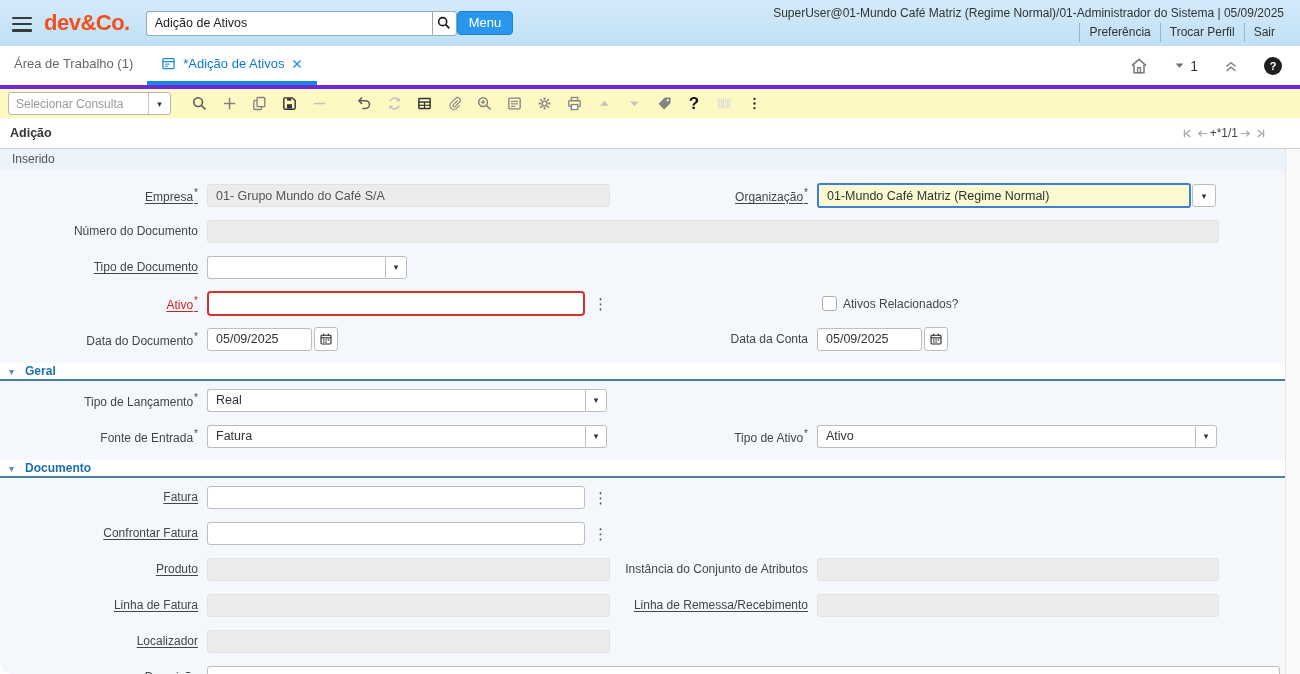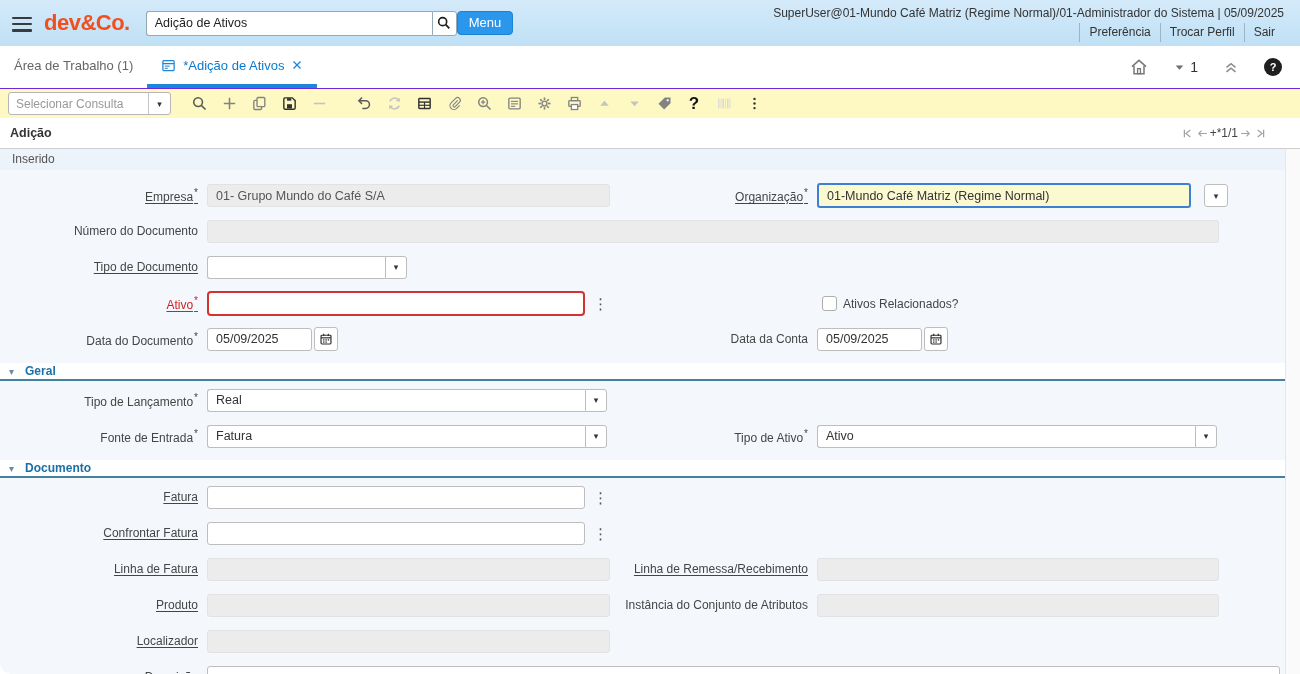--- a/index.html
+++ b/index.html
@@ -25,21 +25,21 @@
   .menu-btn { margin-left:0; background:#2b97ec; color:#fff; border:1px solid #1b82d6;
     border-radius:4px; font-size:13px; padding:3px 11px 4px; cursor:pointer;
     font-family:inherit; }
   .userarea { margin-left:auto; text-align:right; font-size:12px; color:#333;
     line-height:19px; padding-right:4px; }
   .userlinks { display:flex; justify-content:flex-end; align-items:center; }
   .userlinks .ul-item { padding:0 9px; border-left:1px solid #9eb4c2; cursor:pointer; }
 
   
   .tabbar { height:43px; background:#fff; display:flex; align-items:stretch;
-    border-bottom:1px solid #6d28d9; }
+    border-bottom:4px solid #6d28d9; }
   .tab { display:flex; align-items:center; gap:7px; padding:0 14px; font-size:13px;
     color:#666; cursor:pointer; border-bottom:4px solid transparent; }
   .tab.active { color:#0b7ace; border-bottom-color:#1b87da; }
   .tabbar-right { margin-left:auto; display:flex; align-items:center; gap:24px;
     padding-right:18px; }
   .win-count { display:flex; align-items:center; gap:4px; font-size:14px; color:#333;
     cursor:pointer; }
   .help-circle { width:18px; height:18px; border-radius:50%; background:#1f1f1f;
     color:#fff; font-size:11px; font-weight:bold; display:flex; align-items:center;
     justify-content:center; cursor:pointer; }
@@ -368,21 +368,21 @@
   <div class="statusrow">Inserido</div>
 
   <div class="content">
 
     <div class="frow">
       <div class="flabel u req">Empresa</div>
       <div class="fcell">
         <input class="tin ro w403" readonly="" value="01- Grupo Mundo do Café S/A" style="">
       </div>
       <div class="flabel u req">Organização</div>
-      <div class="fcell" style="gap:12px;">
+      <div class="fcell" style="gap:0;">
         <input class="tin focus-yellow w374" value="01-Mundo Café Matriz (Regime Normal)" style="">
         <span class="combo-btn detached">▾</span>
       </div>
     </div>
 
     <div class="frow">
       <div class="flabel">Número do Documento</div>
       <div class="fcell span-all">
         <input class="tin ro w1012" readonly="" value="" style="">
       </div>
@@ -499,36 +499,36 @@
 
     <div class="frow">
       <div class="flabel u">Confrontar Fatura</div>
       <div class="fcell">
         <input class="tin w378" value="" style="">
         <button class="kebab">⋮</button>
       </div>
     </div>
 
     <div class="frow">
+      <div class="flabel u">Produto</div>
+      <div class="fcell">
+        <input class="tin ro w403" readonly="" value="" style="">
+      </div>
+      <div class="flabel">Instância do Conjunto de Atributos</div>
+      <div class="fcell">
+        <input class="tin ro w402" readonly="" value="" style="">
+      </div>
+    </div>
+
+    <div class="frow">
       <div class="flabel u">Linha de Fatura</div>
       <div class="fcell">
         <input class="tin ro w403" readonly="" value="" style="">
       </div>
       <div class="flabel u">Linha de Remessa/Recebimento</div>
-      <div class="fcell">
-        <input class="tin ro w402" readonly="" value="" style="">
-      </div>
-    </div>
-
-    <div class="frow">
-      <div class="flabel u">Produto</div>
-      <div class="fcell">
-        <input class="tin ro w403" readonly="" value="" style="">
-      </div>
-      <div class="flabel">Instância do Conjunto de Atributos</div>
       <div class="fcell">
         <input class="tin ro w402" readonly="" value="" style="">
       </div>
     </div>
 
     <div class="frow">
       <div class="flabel u">Localizador</div>
       <div class="fcell">
         <input class="tin ro w403" readonly="" value="" style="">
       </div>

